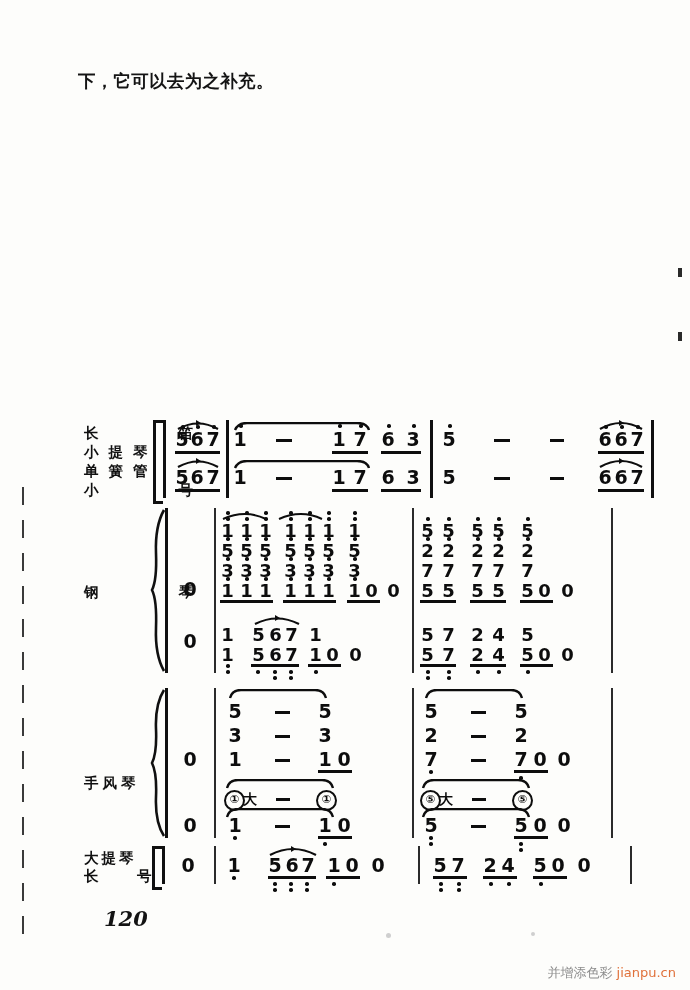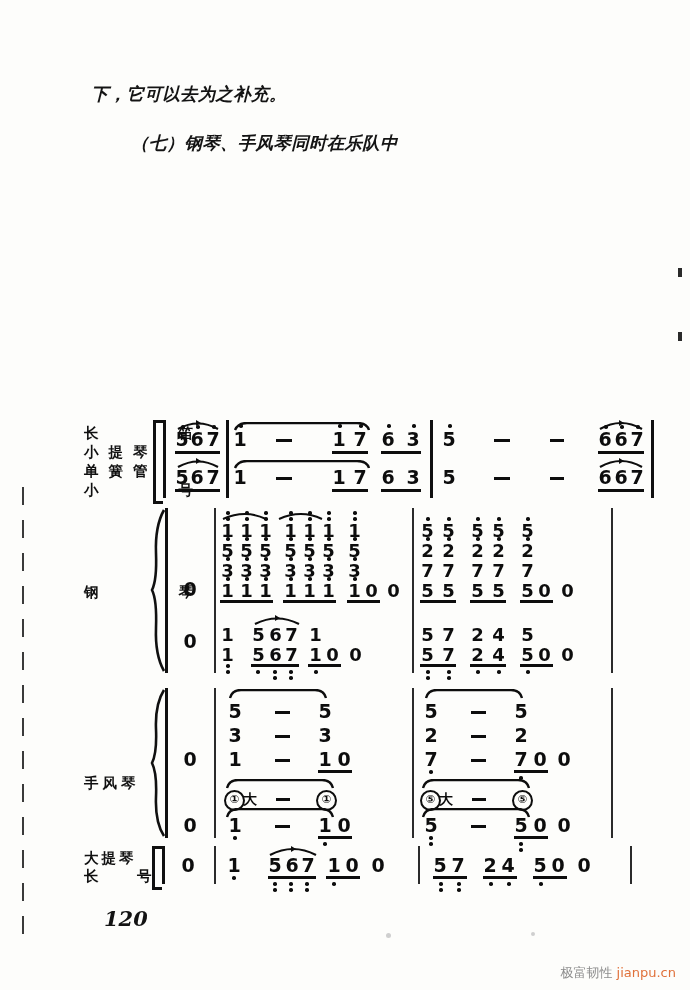--- a/index.html
+++ b/index.html
@@ -25,21 +25,21 @@
   
   .prose{
     position:absolute;left:74px;top:62px;width:545px;
     font-family:"DejaVu Sans","Liberation Sans",sans-serif;
     font-size:17.4px;line-height:31.5px;
     font-weight:700;
     letter-spacing:.4px;
     text-align:justify;
     color:#141414;
   }
-  .prose p{margin:17px;font-style:italic;}
+  .prose p{margin:4px;}
   .prose p.ind1{text-indent:2em;}
   .prose p.ind-h{text-indent:2.3em;}
 
   
   .score{position:absolute;left:0;top:408px;width:690px;height:490px;}
 
   .sys{position:absolute;}
 
   .inst{
     position:absolute;
@@ -117,21 +117,20 @@
 <body>
 
 <div class="page">
 
   <div class="margin-rule"></div>
   <div class="edge-mark m1"></div>
   <div class="edge-mark m2"></div>
 
   <div class="prose">
     <p>下，它可以去为之补充。</p>
-    <p class="ind-h">（七）钢琴、手风琴同时在乐队中</p>
   </div>
 
   <div class="score">
 
     <div class="sys">
       <div class="inst sp2" style="left:84px;top:16px;">长　　笛</div>
       <div class="inst" style="left:84px;top:35px;letter-spacing:10px;">小提琴</div>
       <div class="inst" style="left:84px;top:54px;letter-spacing:10px;">单簧管</div>
       <div class="inst sp2" style="left:84px;top:73px;">小　　号</div>
 
@@ -608,19 +607,19 @@
       <div class="n" style="left:576px;top:448px;width:16px;">0</div>
 
       <div class="barline thin" style="left:630px;top:438px;height:38px;"></div>
     </div>
 
   </div>
 
   <div class="pageno">120</div>
 
   <div class="wm">
-    <span class="cn">极富韧性</span><span class="en">jianpu.cn</span>
+    <span class="cn">并增添色彩</span><span class="en">jianpu.cn</span>
   </div>
 
   <div class="speck" style="left:386px;top:933px;width:5px;height:5px;"></div>
   <div class="speck" style="left:531px;top:932px;width:4px;height:4px;"></div>
 
 </div>
 
 </body></html>

